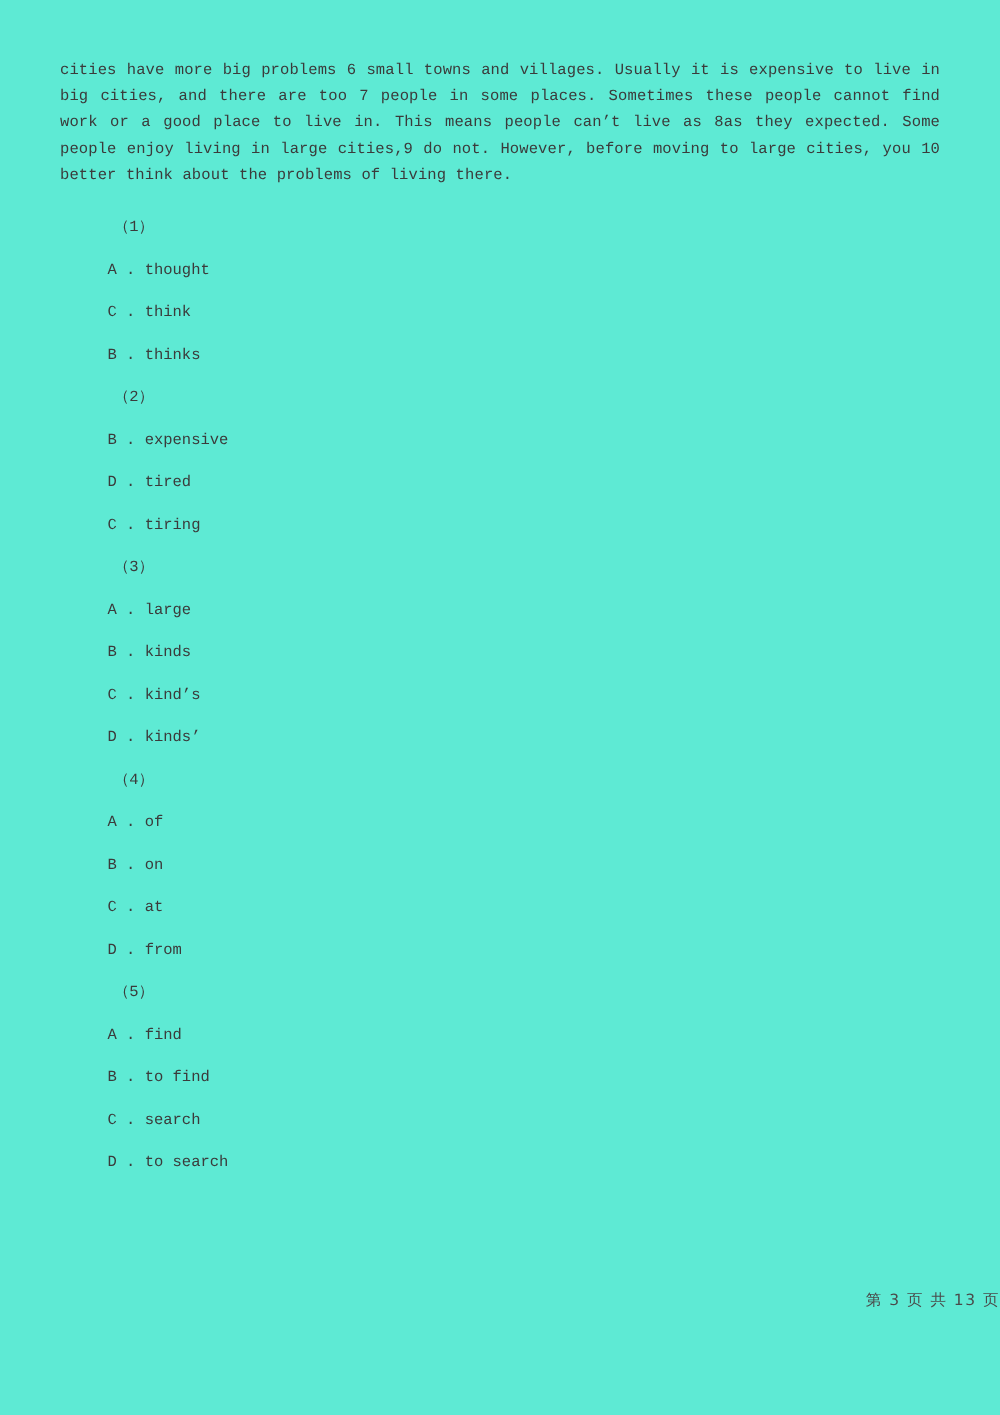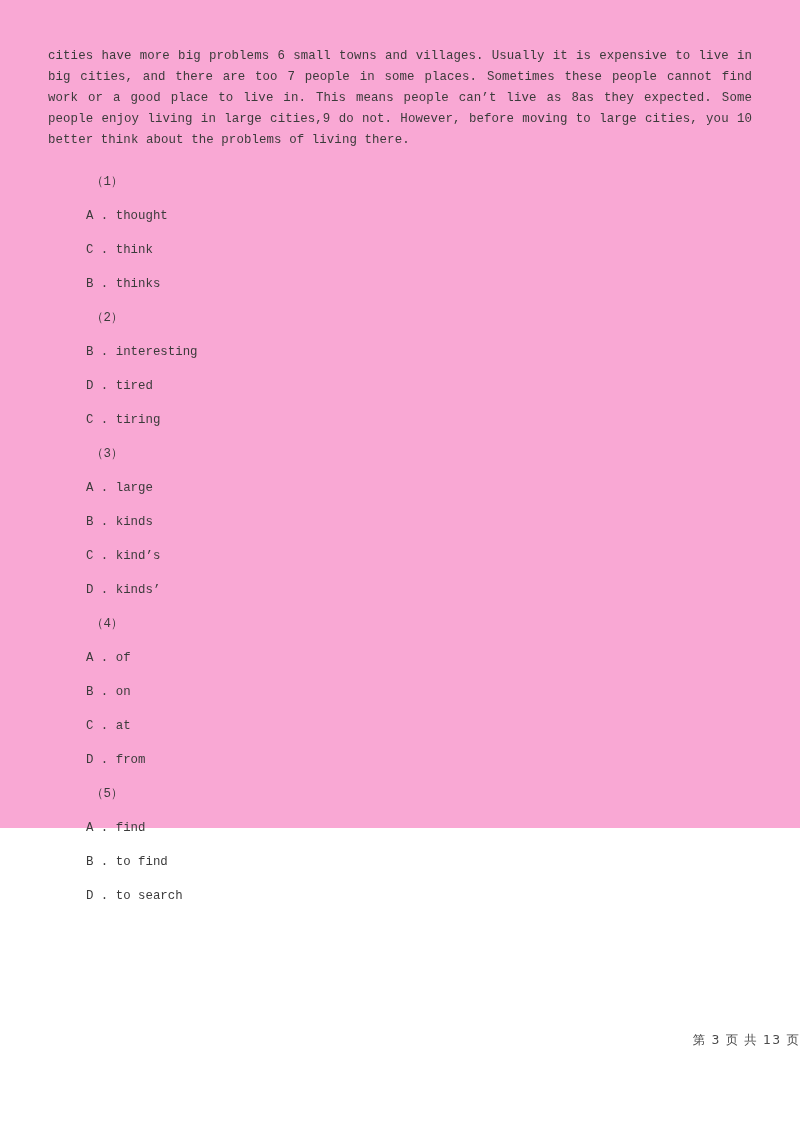--- a/index.html
+++ b/index.html
@@ -14,22 +14,22 @@
     position: relative;
     font-family: "Liberation Mono", "DejaVu Sans Mono", monospace;
     color: #3a3a3a;
     overflow: hidden;
   }
   .page {
     position: absolute;
     left: 0;
     top: 0;
     width: 800px;
-    height: 828px;
-    background: #f9a8d4;
+    height: 1132px;
+    background: #5eead4;
     text-decoration: underline;
   }
   .passage {
     position: absolute;
     left: 48px;
     top: 46px;
     width: 704px;
     font-size: 12.4px;
     line-height: 21px;
     text-align: justify;
@@ -89,21 +89,21 @@
 
     <div class="q-block">
       <div class="q-number">（1）</div>
       <div class="q-option">A . thought</div>
       <div class="q-option">C . think</div>
       <div class="q-option">B . thinks</div>
     </div>
 
     <div class="q-block">
       <div class="q-number">（2）</div>
-      <div class="q-option">B . interesting</div>
+      <div class="q-option">B . expensive</div>
       <div class="q-option">D . tired</div>
       <div class="q-option">C . tiring</div>
     </div>
 
     <div class="q-block">
       <div class="q-number">（3）</div>
       <div class="q-option">A . large</div>
       <div class="q-option">B . kinds</div>
       <div class="q-option">C . kind’s</div>
       <div class="q-option">D . kinds’</div>
@@ -114,20 +114,21 @@
       <div class="q-option">A . of</div>
       <div class="q-option">B . on</div>
       <div class="q-option">C . at</div>
       <div class="q-option">D . from</div>
     </div>
 
     <div class="q-block">
       <div class="q-number">（5）</div>
       <div class="q-option">A . find</div>
       <div class="q-option">B . to find</div>
+      <div class="q-option">C . search</div>
       <div class="q-option">D . to search</div>
     </div>
 
   </div>
 
   <div class="footer">第 3 页 共 13 页</div>
 
 </div>
 
 </body></html>

